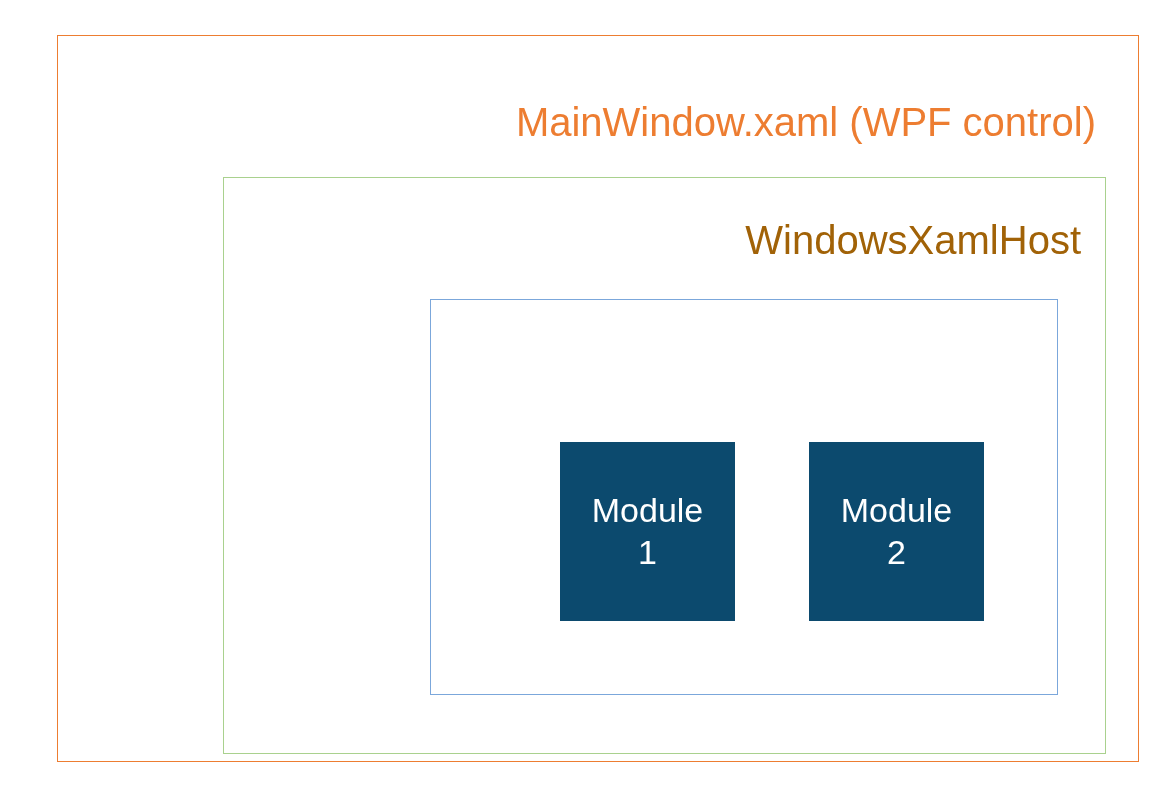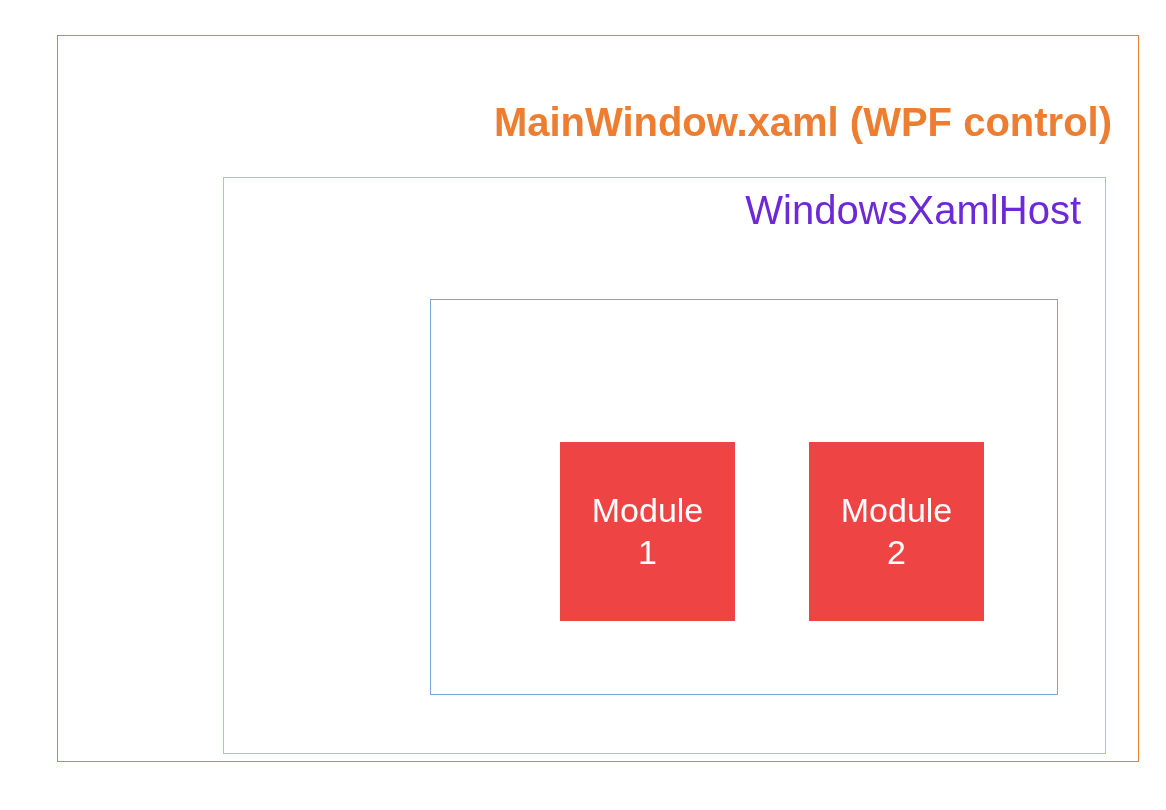--- a/index.html
+++ b/index.html
@@ -21,47 +21,46 @@
     left: 57px;
     top: 35px;
     width: 1082px;
     height: 727px;
     box-sizing: border-box;
     border: 1.6px solid #ED7D31;
     background: #ffffff;
   }
   #wpf-label {
     position: absolute;
-    right: 26px;
+    right: 42px;
     top: 64px;
     font-size: 40px;
     line-height: 1.1;
     color: #ED7D31;
     white-space: nowrap;
-    font-weight: bold;
   }
 
   
   #xamlhost-box {
     position: absolute;
     left: 165px;
     top: 141px;
     width: 883px;
     height: 577px;
     box-sizing: border-box;
     border: 1.6px solid #A9D18E;
     background: #ffffff;
   }
   #xamlhost-label {
     position: absolute;
     right: 24px;
-    top: 10px;
+    top: 40px;
     font-size: 40px;
     line-height: 1.1;
-    color: #6d28d9;
+    color: #a16207;
     white-space: nowrap;
   }
 
   
   #uwp-box {
     position: absolute;
     left: 206px;
     top: 121px;
     width: 628px;
     height: 396px;
@@ -85,21 +84,21 @@
     left: 129px;
     top: 142px;
     width: 424px;
     height: 179px;
   }
   .module-box {
     position: absolute;
     top: 0;
     width: 175px;
     height: 179px;
-    background: #ef4444;
+    background: #0c4a6e;
     box-sizing: border-box;
     display: flex;
     align-items: center;
     justify-content: center;
     text-align: center;
     color: #ffffff;
     font-size: 34px;
     line-height: 1.22;
   }
   #module-box-1 { left: 0px; }

